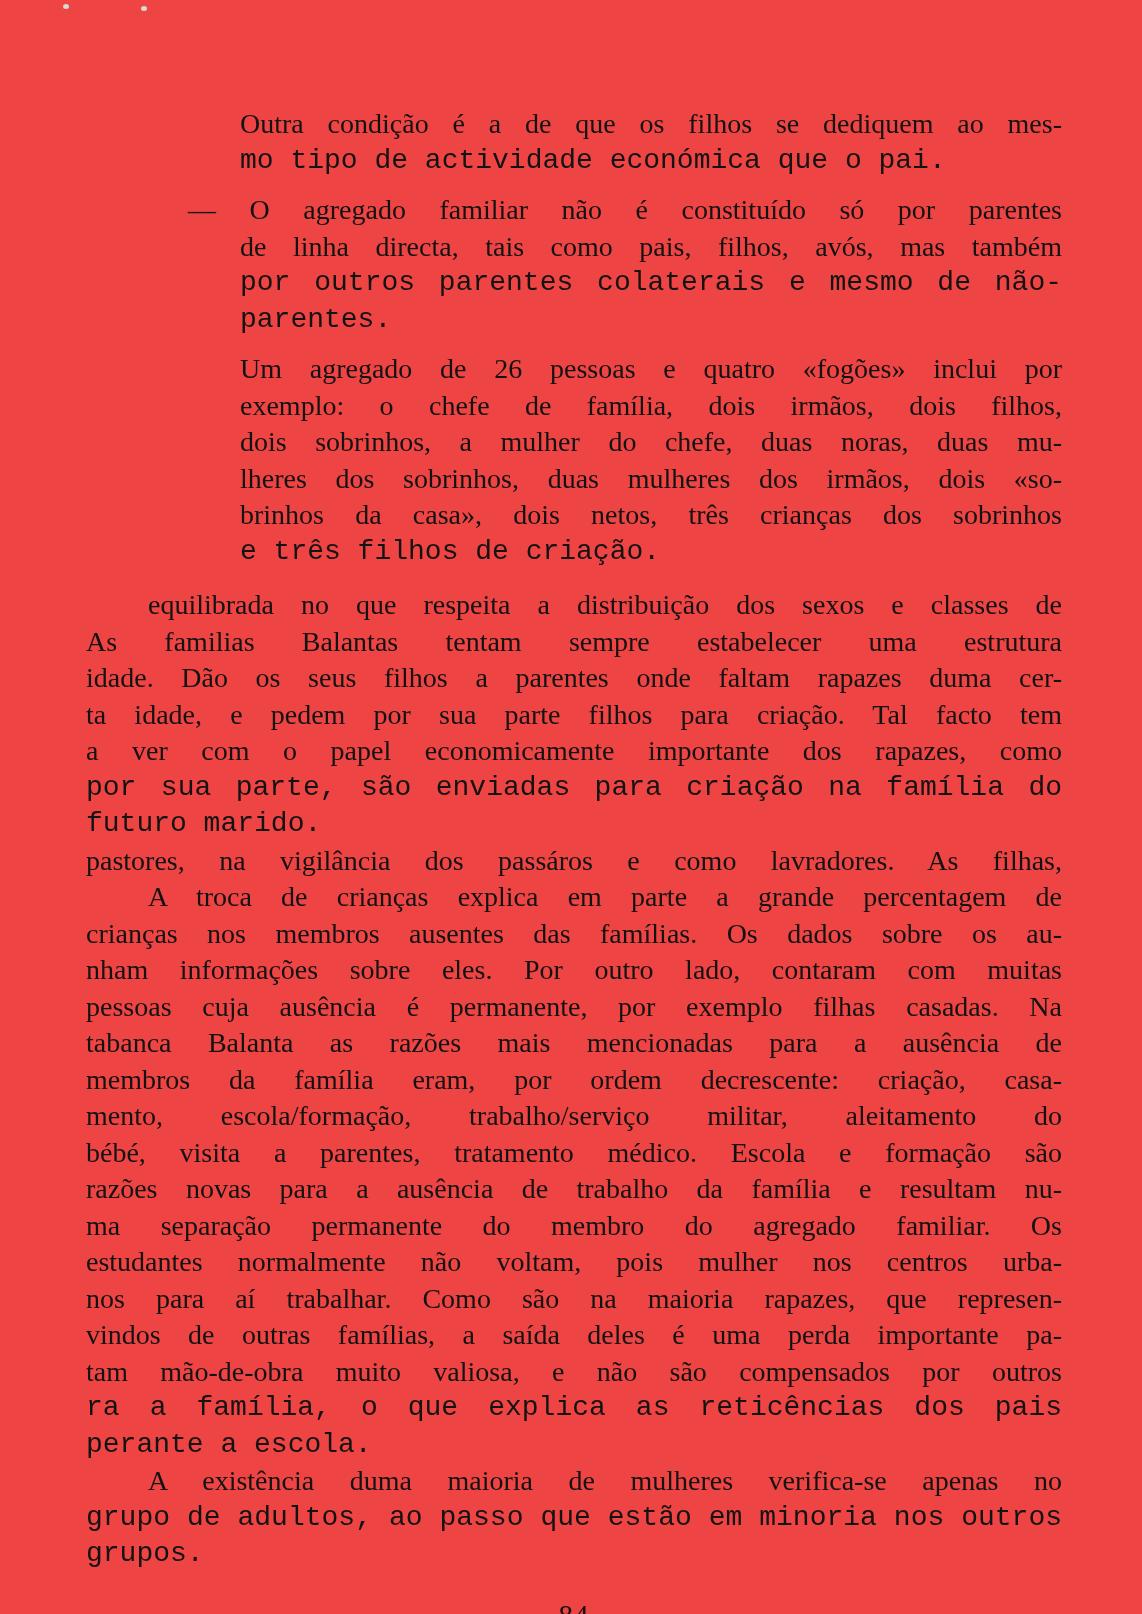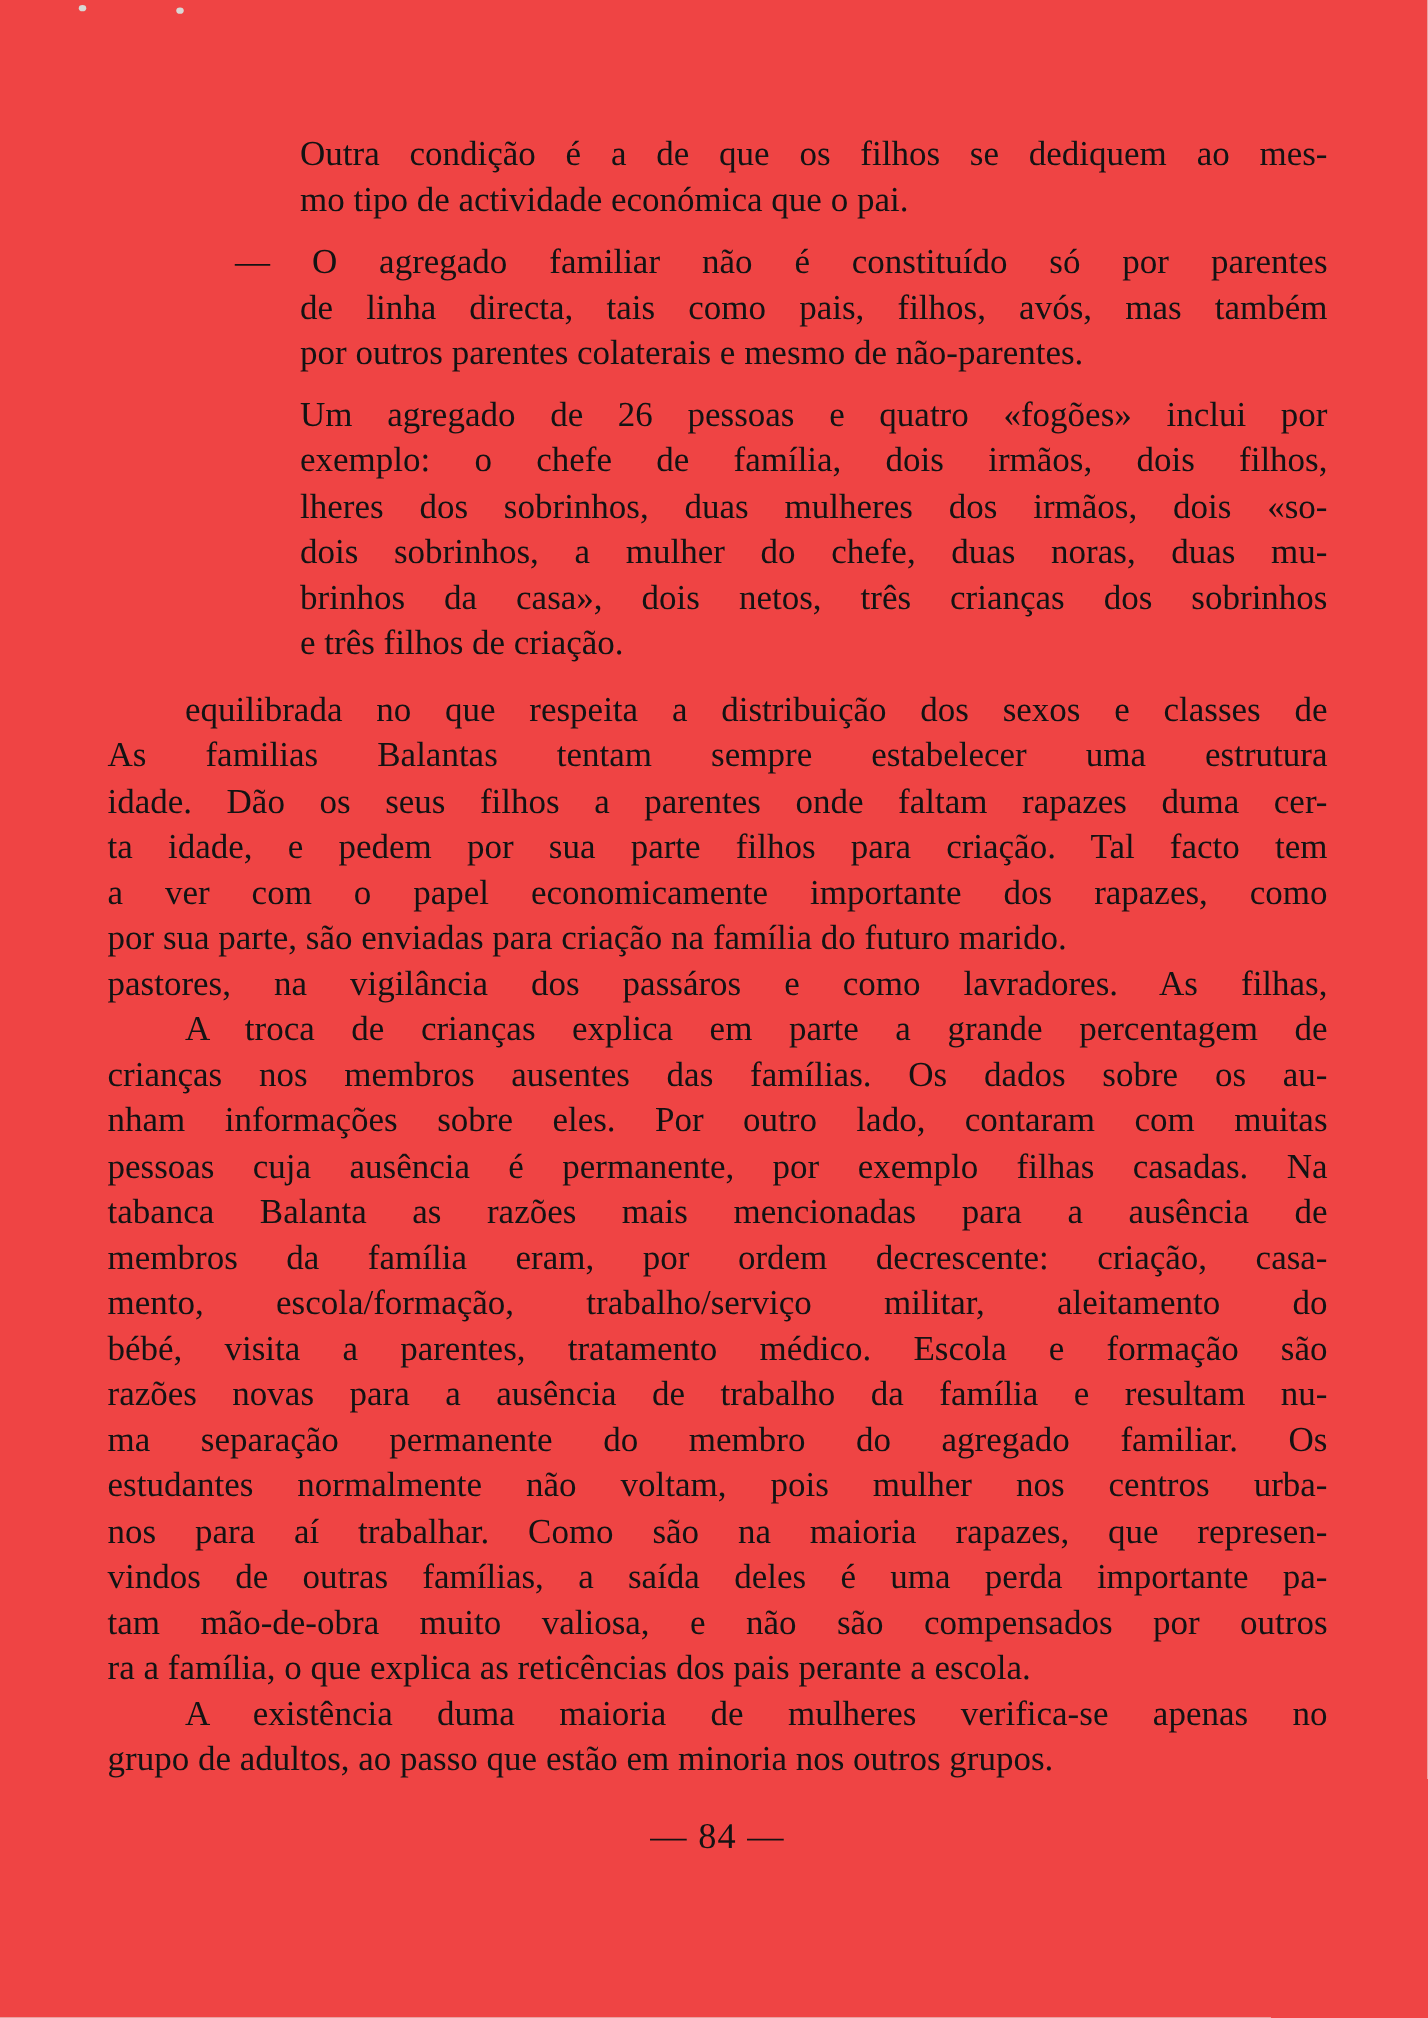--- a/index.html
+++ b/index.html
@@ -24,20 +24,21 @@
     width: 976px;
     font-size: 28px;
     line-height: 36.5px;
   }
   .line {
     text-align: justify;
     text-align-last: justify;
   }
   .line.last {
     text-align-last: left;
+    font-family: Liberation Mono, monospace;
   }
   
   .block-indent {
     padding-left: 154px;
   }
   
   .hang .line:first-child {
     text-indent: -52px;
   }
   .gap-sm { margin-top: 13px; }
@@ -80,22 +81,22 @@
 
     <div class="block-indent hang gap-sm">
         <div class="line">— O agregado familiar não é constituído só por parentes</div>
         <div class="line">de linha directa, tais como pais, filhos, avós, mas também</div>
         <div class="line last">por outros parentes colaterais e mesmo de não-parentes.</div>
       </div>
 
     <div class="block-indent gap-sm">
         <div class="line">Um agregado de 26 pessoas e quatro «fogões» inclui por</div>
         <div class="line">exemplo: o chefe de família, dois irmãos, dois filhos,</div>
+        <div class="line">dois sobrinhos, a mulher do chefe, duas noras, duas mu-</div>
         <div class="line">lheres dos sobrinhos, duas mulheres dos irmãos, dois «so-</div>
-        <div class="line">dois sobrinhos, a mulher do chefe, duas noras, duas mu-</div>
         <div class="line">brinhos da casa», dois netos, três crianças dos sobrinhos</div>
         <div class="line last">e três filhos de criação.</div>
       </div>
 
     <div class="para gap-md">
         <div class="line">equilibrada no que respeita a distribuição dos sexos e classes de</div>
         <div class="line">As familias Balantas tentam sempre estabelecer uma estrutura</div>
         <div class="line">idade. Dão os seus filhos a parentes onde faltam rapazes duma cer-</div>
         <div class="line">ta idade, e pedem por sua parte filhos para criação. Tal facto tem</div>
         <div class="line">a ver com o papel economicamente importante dos rapazes, como</div>

